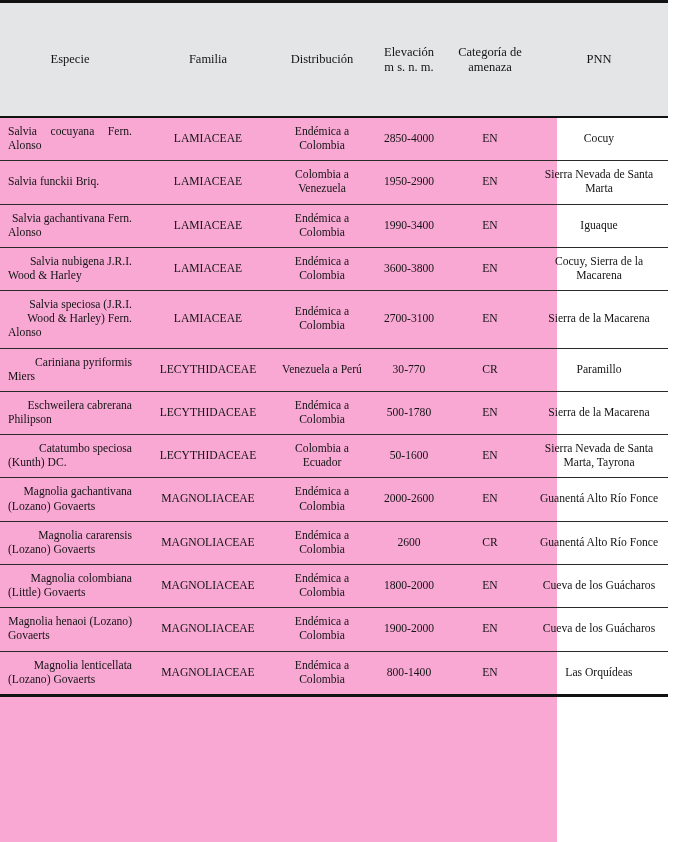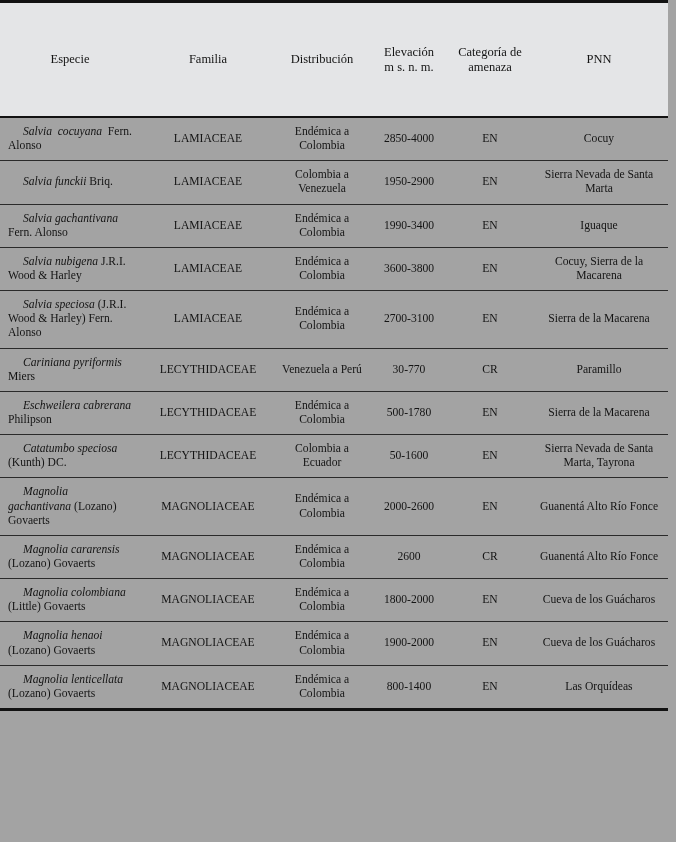--- a/index.html
+++ b/index.html
@@ -10,23 +10,23 @@
   body {
     width: 676px;
     height: 842px;
     font-family: "Liberation Serif", "DejaVu Serif", serif;
     color: #1a1a1a;
     overflow: hidden;
   }
 
   .page {
     position: relative;
-    width: 676px;
+    width: 557px;
     height: 842px;
-    background: #a3a3a3;
+    background: #f9a8d4;
   }
 
   table.species-table {
     width: 668px;
     margin: 0;
     border-collapse: collapse;
     table-layout: fixed;
   }
 
   
@@ -67,33 +67,31 @@
   col.c-categoria    { width: 80px; }
   col.c-pnn          { width: 138px; }
 
   td.cell-especie {
     text-align: justify;
     text-align-last: left;
     padding-left: 8px;
     padding-right: 8px;
   }
   td.cell-especie.no-justify {
-    text-align: left;
+    text-align: right;
   }
   td.cell-familia,
   td.cell-distribucion,
   td.cell-elevacion,
   td.cell-categoria,
   td.cell-pnn {
     text-align: center;
   }
 
   .sci-name {
-    font-style: italic;
-    margin-left: 15px;
   }
   .authority {
     font-style: normal;
   }
 </style>
 </head>
 <body>
 
 <div class="page">
   <table class="species-table">

